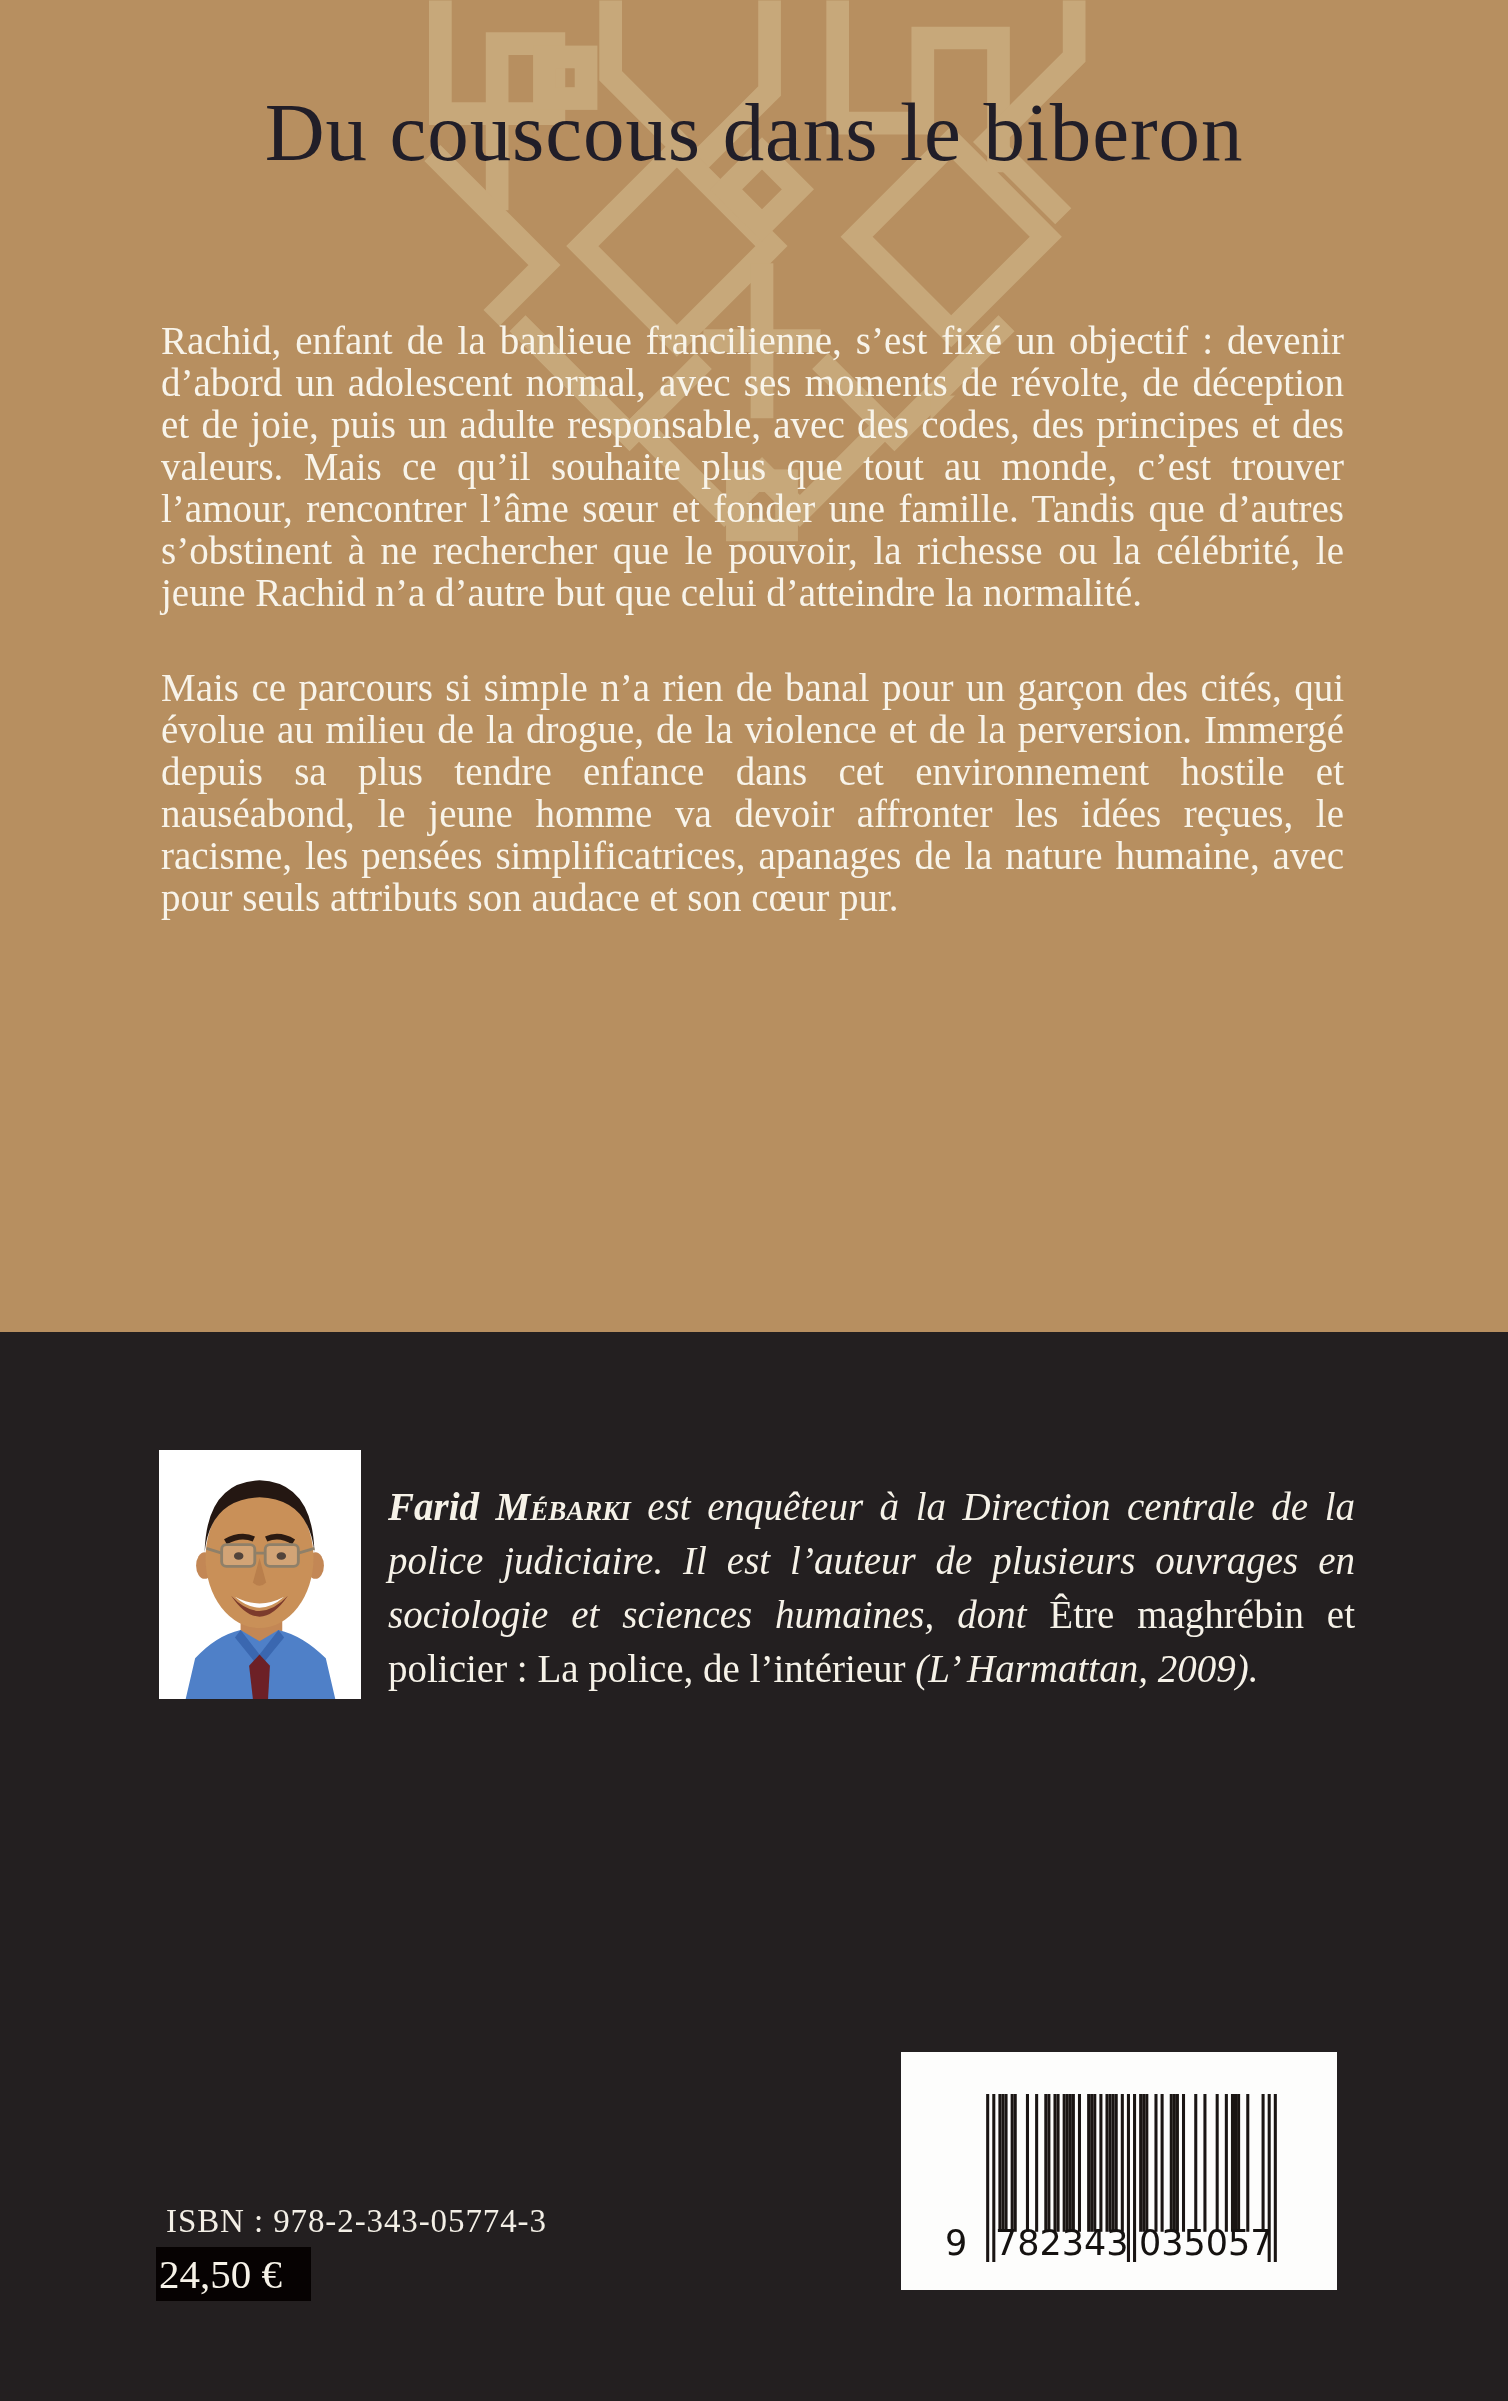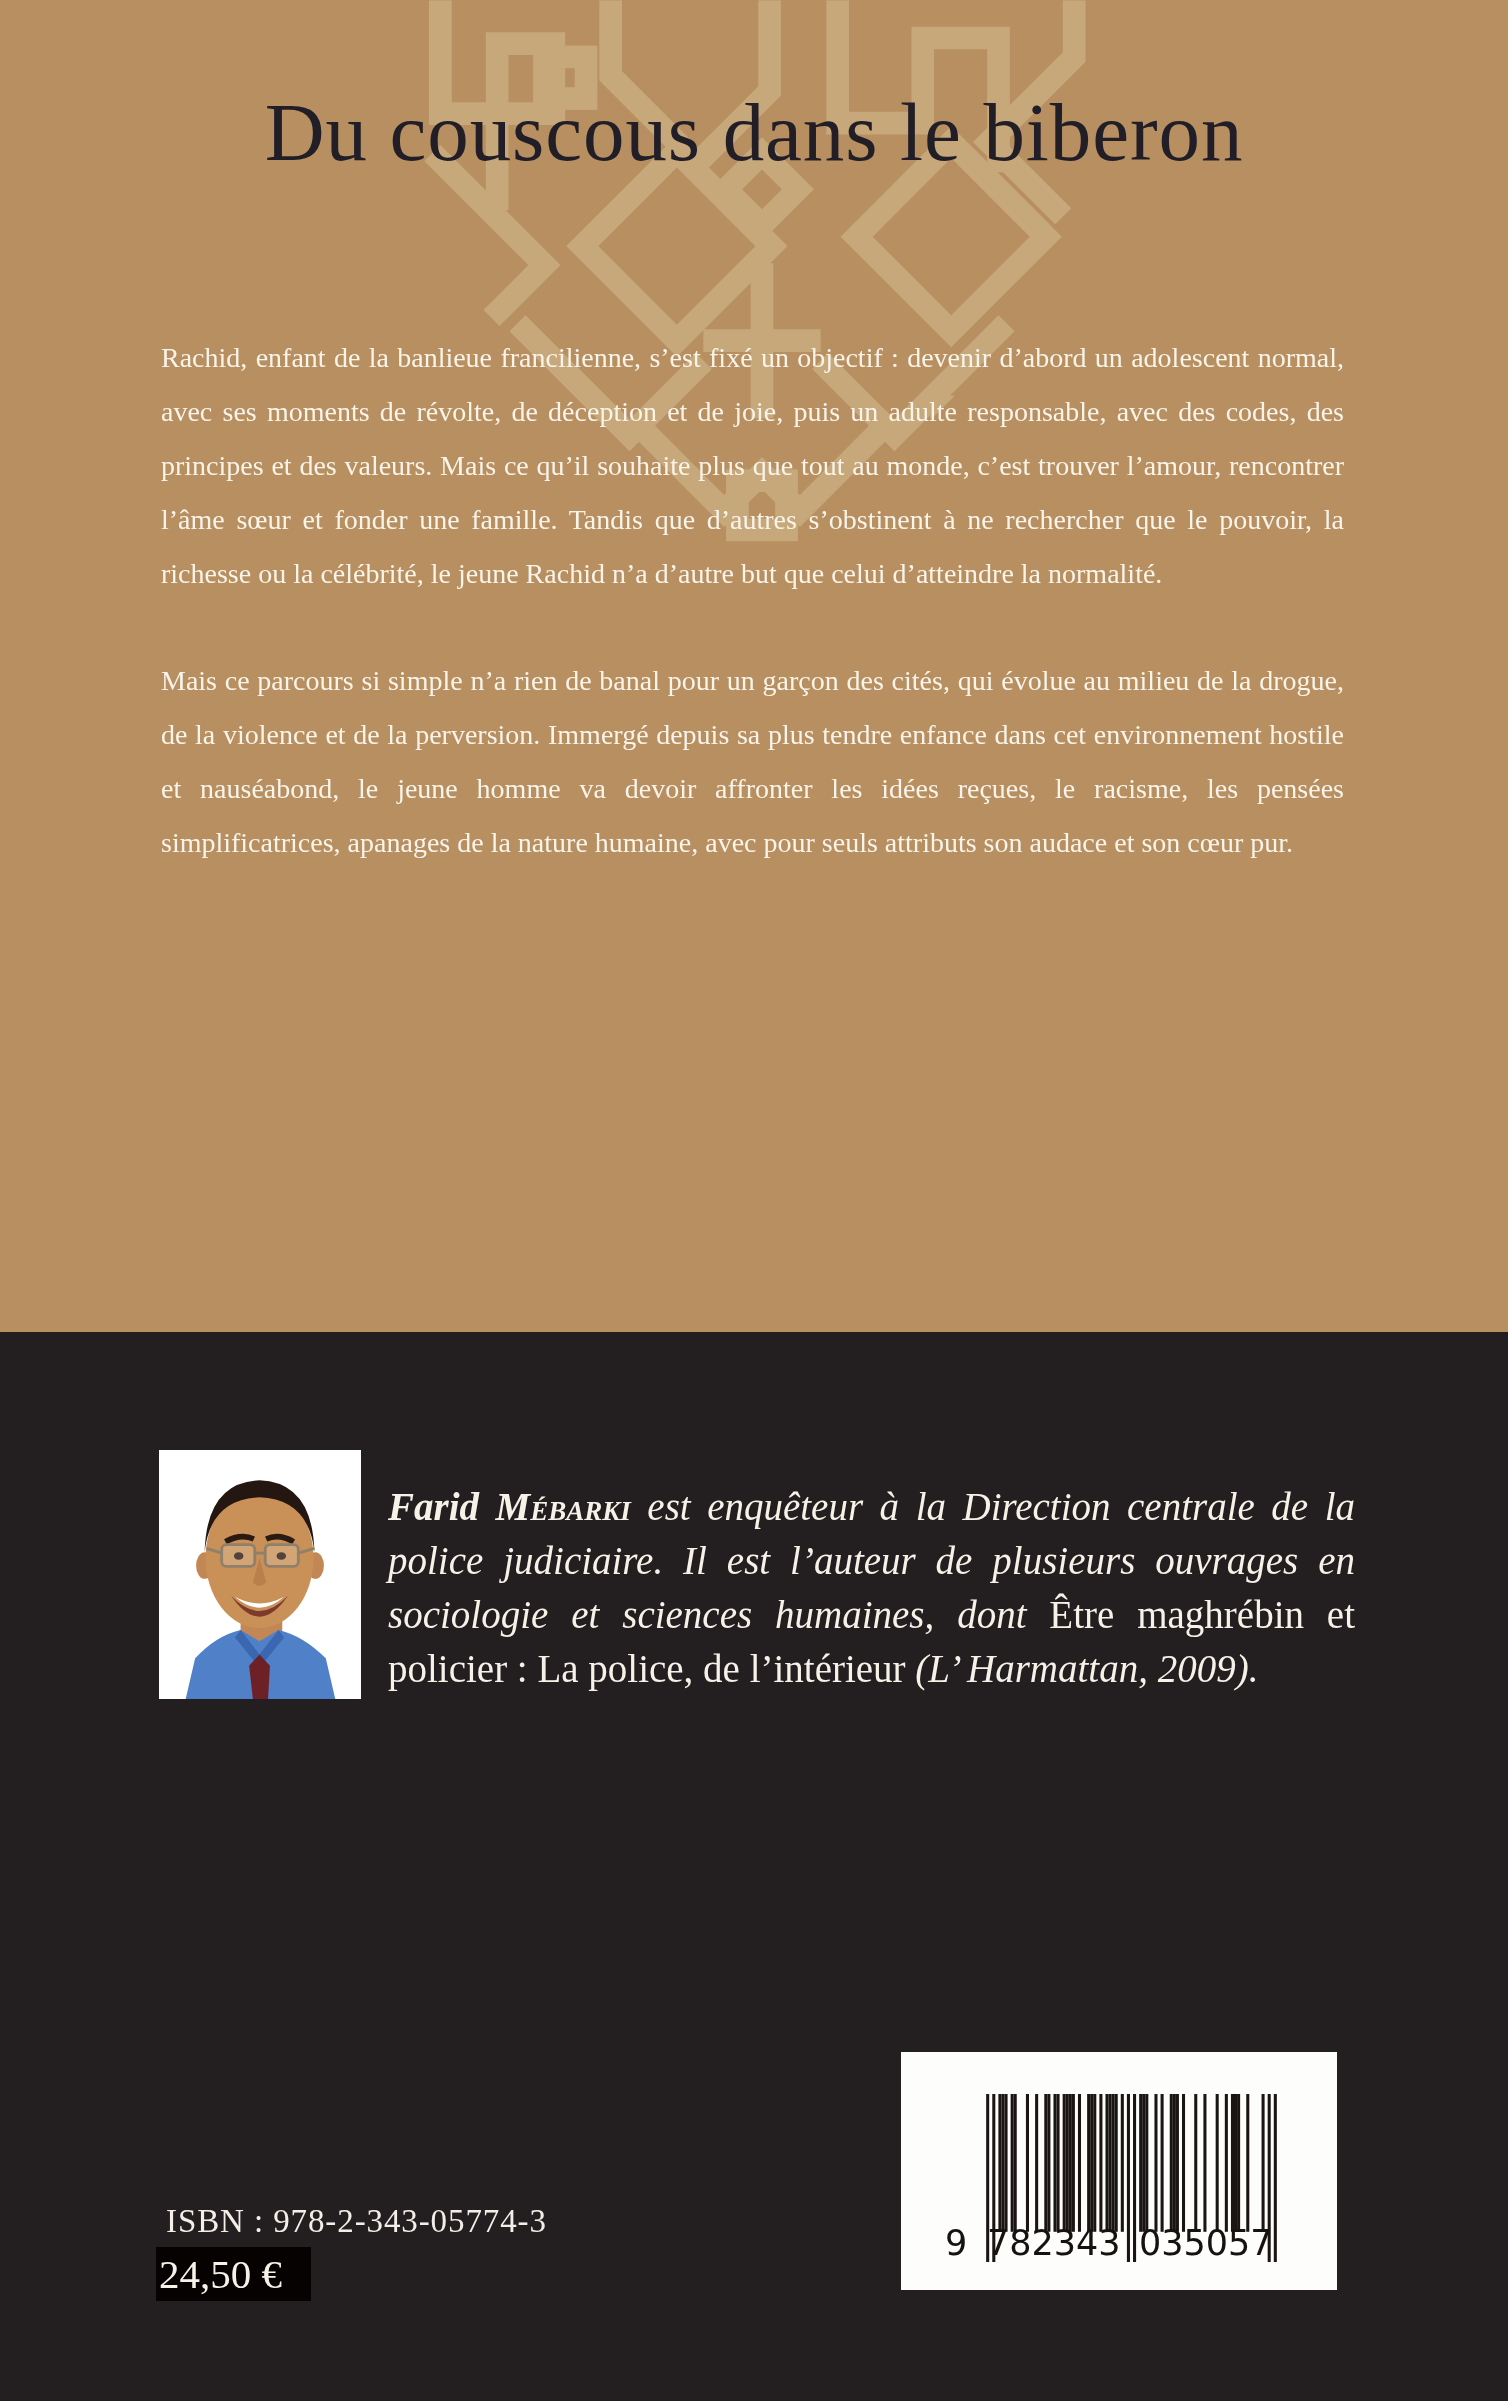--- a/index.html
+++ b/index.html
@@ -12,22 +12,22 @@
     position:absolute; left:0; top:0; width:1508px; height:1332px;
     background:#b78f60; overflow:hidden;
   }
   .pattern { position:absolute; left:412px; top:0; width:700px; height:549px; }
   .book-title {
     position:absolute; left:0; top:91px; width:100%; margin:0;
     text-align:center; font-size:83px; font-weight:normal; line-height:1;
     color:#211e28; letter-spacing:0.9px;
   }
   .synopsis {
-    position:absolute; left:161px; top:331px; width:1183px;
-    color:#f8f4ea; font-size:28px; line-height:54px; text-align:justify;
+    position:absolute; left:161px; top:320px; width:1183px;
+    color:#f8f4ea; font-size:39px; line-height:42px; text-align:justify;
   }
   .synopsis p { margin:0 0 53px 0; }
   
   .dark-section {
     position:absolute; left:0; top:1332px; width:1508px; height:1249px;
     background:#231f20;
   }
   .author-photo {
     position:absolute; left:159px; top:118px; width:202px; height:249px;
     background:#ffffff;
@@ -53,21 +53,21 @@
   .barcode-box {
     position:absolute; left:901px; top:720px; width:436px; height:238px;
     background:#fdfdfc;
   }
   .barcode-box svg.bars { position:absolute; left:85px; top:42px; fill:#1a1513; }
   .bdigit {
     position:absolute; top:174px; font-family:"DejaVu Sans", sans-serif;
     font-size:35px; color:#151210; line-height:1;
   }
   .d9 { left:44px; }
-  .dl { left:86px;  width:132px; text-align:right; }
+  .dl { left:94px;  width:132px; text-align:right; }
   .dr { left:238px; width:132px; text-align:center; }
 </style>
 </head>
 <body>
 
 <div class="page">
 
   <div class="tan-section">
 
     <svg class="pattern" width="700" height="549" viewBox="0 0 740 580" aria-hidden="true">

